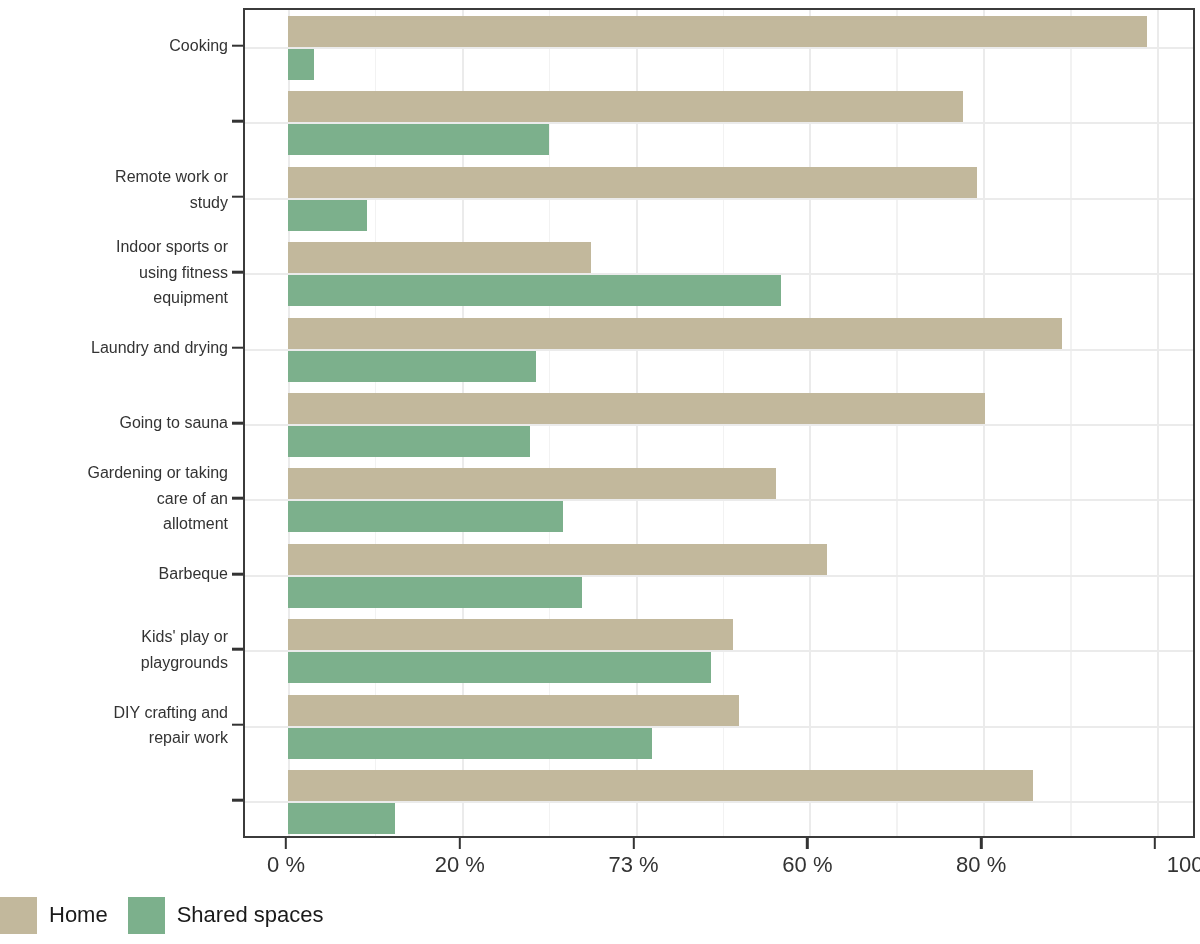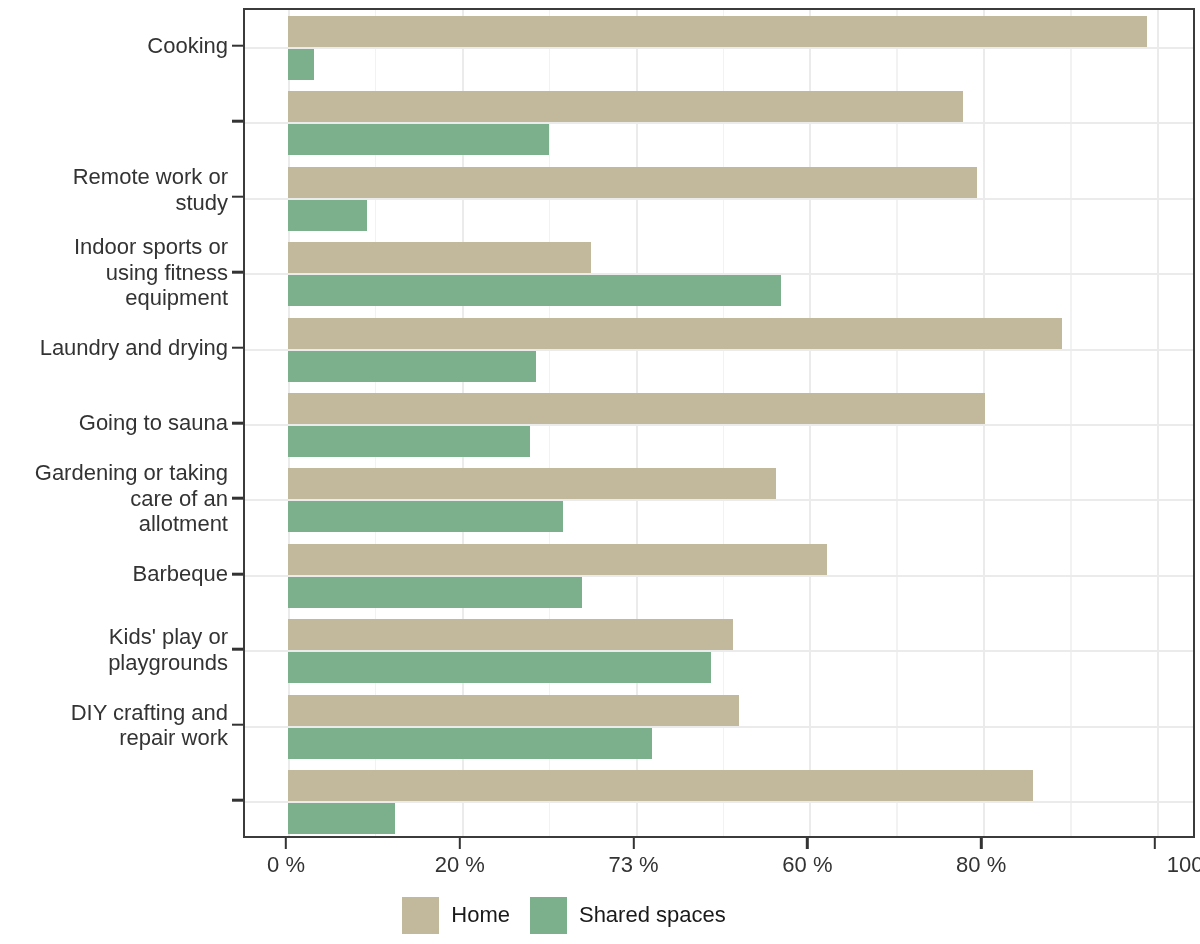--- a/index.html
+++ b/index.html
@@ -26,21 +26,21 @@
     left: 0;
     top: 8px;
     width: 228px;
     height: 830px;
   }
   .y-label {
     position: absolute;
     right: 0;
     width: 228px;
     text-align: right;
-    font-size: 22px;
+    font-size: 16px;
     line-height: 25.5px;
     color: #333333;
     white-space: pre-line;
     transform: translateY(-50%);
   }
 
   
   .y-tick {
     position: absolute;
     left: 232px;
@@ -107,27 +107,26 @@
     font-size: 22px;
     line-height: 28px;
     color: #333333;
     transform: translateX(-50%);
     white-space: nowrap;
   }
 
   
   #legend {
     position: absolute;
-    left: 18px;
+    left: 0;
     top: 890px;
     width: 1092px;
     height: 50px;
     display: flex;
     align-items: center;
-    justify-content: center;
     gap: 20px;
   }
   .legend-item {
     display: flex;
     align-items: center;
     gap: 12px;
   }
   .legend-swatch {
     width: 37px;
     height: 37px;

